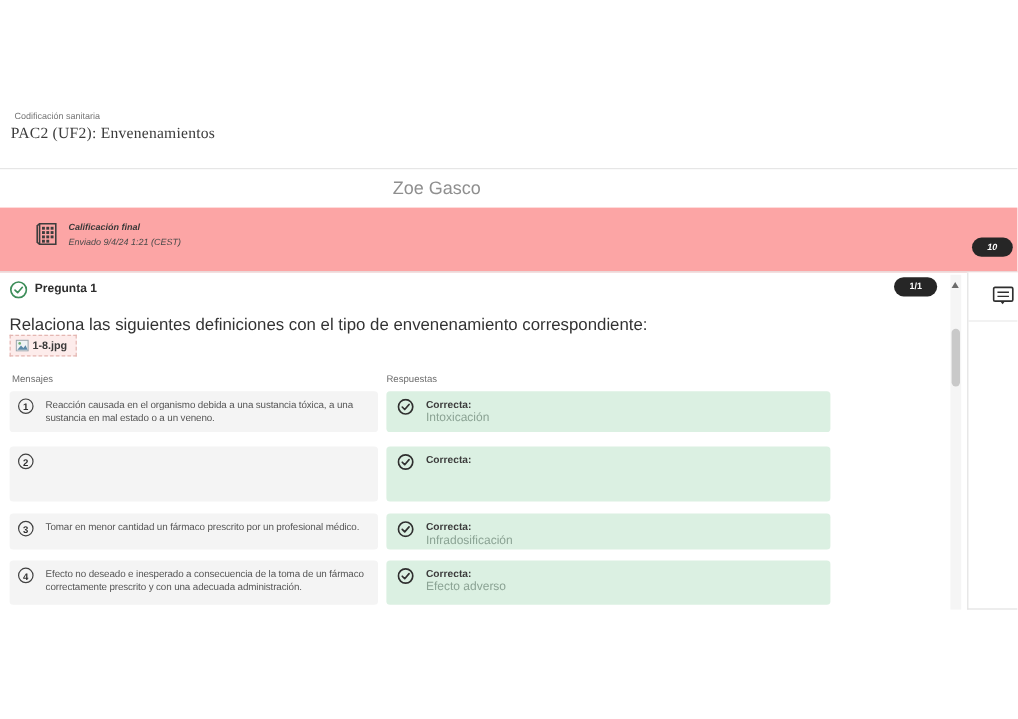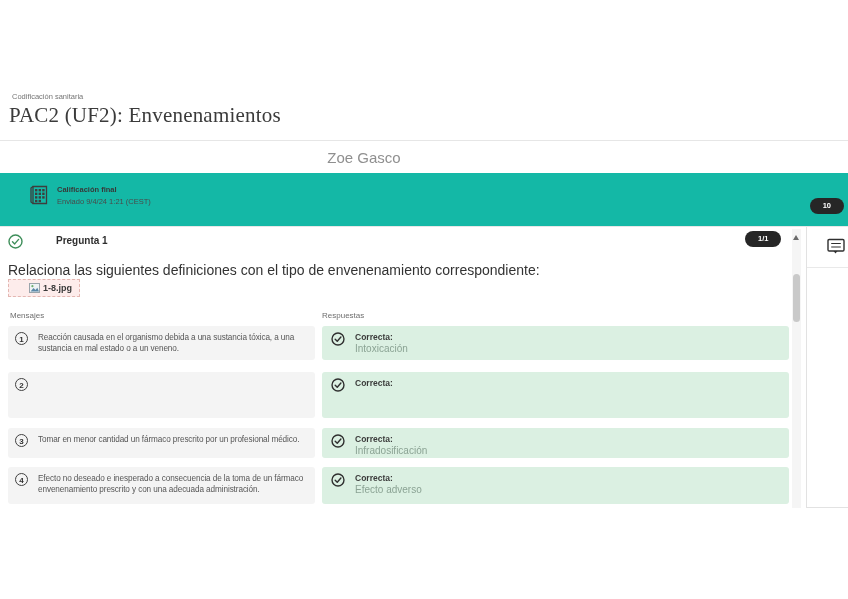--- a/index.html
+++ b/index.html
@@ -4,55 +4,55 @@
 <style>
   html,body{margin:0;padding:0;}
   body{
     width:848px;height:599px;position:relative;overflow:hidden;
     background:#ffffff;font-family:"Liberation Sans",sans-serif;
     -webkit-font-smoothing:antialiased;
   }
   
   .breadcrumb{position:absolute;left:12px;top:92px;font-size:7.5px;color:#757575;}
   .page-title{position:absolute;left:9px;top:103px;font-family:"Liberation Serif","DejaVu Serif",serif;
-    font-size:21px;color:#3b3b3b;letter-spacing:.2px;}
+    font-size:13px;color:#3b3b3b;letter-spacing:.2px;}
   .top-divider{position:absolute;left:0;top:140px;width:848px;border-top:1px solid #e6e6e6;}
   .student-name{position:absolute;left:0;top:149px;width:728px;text-align:center;
     font-size:15px;color:#8f8f8f;}
   
   .grade-bar{position:absolute;left:0;top:173px;width:848px;height:54px;
-    background:#14b8a6;border-bottom:1px solid #e7e7e7;box-sizing:border-box;}
+    background:#fca5a5;border-bottom:1px solid #e7e7e7;box-sizing:border-box;font-style:italic;}
   .grade-icon{position:absolute;left:28px;top:11px;}
   .grade-text{position:absolute;left:57px;top:11px;line-height:11.5px;}
   .grade-text .l1{font-size:7.5px;font-weight:600;color:#383838;}
   .grade-text .l2{font-size:7.5px;color:#4a4a4a;}
   .pill{display:inline-block;background:#262626;color:#ffffff;border-radius:9px;
     font-size:7.5px;font-weight:700;padding:3px 13px;line-height:10px;}
   .grade-pill{position:absolute;right:4px;top:25px;}
   
   .main{position:absolute;left:0;top:227px;width:848px;height:282px;}
   .question-pane{position:absolute;left:0;top:0;width:790px;height:282px;}
   .q-check{position:absolute;left:8px;top:7px;}
-  .q-label{position:absolute;left:29px;top:8px;font-size:10px;font-weight:700;color:#2e2e2e;margin-left:27px;}
+  .q-label{position:absolute;left:29px;top:8px;font-size:10px;font-weight:700;color:#2e2e2e;}
   .score-pill{position:absolute;left:745px;top:4px;}
   .q-prompt{position:absolute;left:8px;top:35px;width:760px;font-size:14px;font-weight:400;color:#333333;}
   .broken-img{position:absolute;left:8px;top:52px;display:inline-flex;align-items:center;gap:3px;
-    background:#fdeceb;border:1px dashed #e4b7b2;padding:3px 7px 3px 20px;}
+    background:#fdeceb;border:1px dashed #e4b7b2;padding:3px 7px 3px 4px;}
   .broken-img .fname{font-size:9px;font-weight:700;color:#3a3a3a;}
   .col-head{position:absolute;top:84px;font-size:8px;color:#6e6e6e;}
   .col-head.msgs{left:10px;}
   .col-head.resp{left:322px;}
   .match-row{position:absolute;left:0;width:790px;}
   .msg-box{position:absolute;left:8px;width:307px;box-sizing:border-box;background:#f4f4f4;
     border-radius:3px;padding:6px 8px 6px 30px;min-height:100%;}
   .msg-num{position:absolute;left:7px;top:6px;width:13px;height:13px;border:1.2px solid #414141;
     border-radius:50%;font-size:8px;font-weight:700;color:#2f2f2f;text-align:center;line-height:13px;
     box-sizing:border-box;background:#fff0;}
   .msg-text{font-size:8.2px;line-height:11px;color:#565656;letter-spacing:-.1px;}
-  .ans-box{position:absolute;left:322px;width:467px;box-sizing:border-box;background:#dbf0e2;
+  .ans-box{position:absolute;left:322px;width:370px;box-sizing:border-box;background:#dbf0e2;
     border-radius:3px;padding:6px 10px 1px 33px;min-height:100%;}
   .ans-check{position:absolute;left:9px;top:6px;}
   .ans-correct{font-size:8.5px;font-weight:600;color:#3b3b3b;line-height:11px;}
   .ans-value{font-size:10px;color:#8ba394;line-height:11px;}
   
   .row1{top:99px;height:34px;}
   .row2{top:145px;height:46px;}
   .row3{top:201px;height:30px;}
   .row4{top:240px;height:37px;}
   
@@ -175,21 +175,21 @@
           </svg>
         </span>
         <div class="ans-correct">Correcta:</div>
         <div class="ans-value">Infradosificación</div>
       </div>
     </div>
 
     <div class="match-row row4">
       <div class="msg-box">
         <span class="msg-num">4</span>
-        <div class="msg-text">Efecto no deseado e inesperado a consecuencia de la toma de un fármaco envenenamiento prescrito y con una adecuada administración.</div>
+        <div class="msg-text">Efecto no deseado e inesperado a consecuencia de la toma de un fármaco correctamente prescrito y con una adecuada administración.</div>
       </div>
       <div class="ans-box">
         <span class="ans-check">
           <svg width="14" height="14" viewBox="0 0 15 15" fill="none" stroke="#2f2f2f" stroke-width="1.5">
             <circle cx="7.5" cy="7.5" r="6.4"></circle>
             <path d="M4.5 7.7 L6.7 9.9 L10.6 5.4" stroke-linecap="round" stroke-linejoin="round"></path>
           </svg>
         </span>
         <div class="ans-correct">Correcta:</div>
         <div class="ans-value">Efecto adverso</div>

